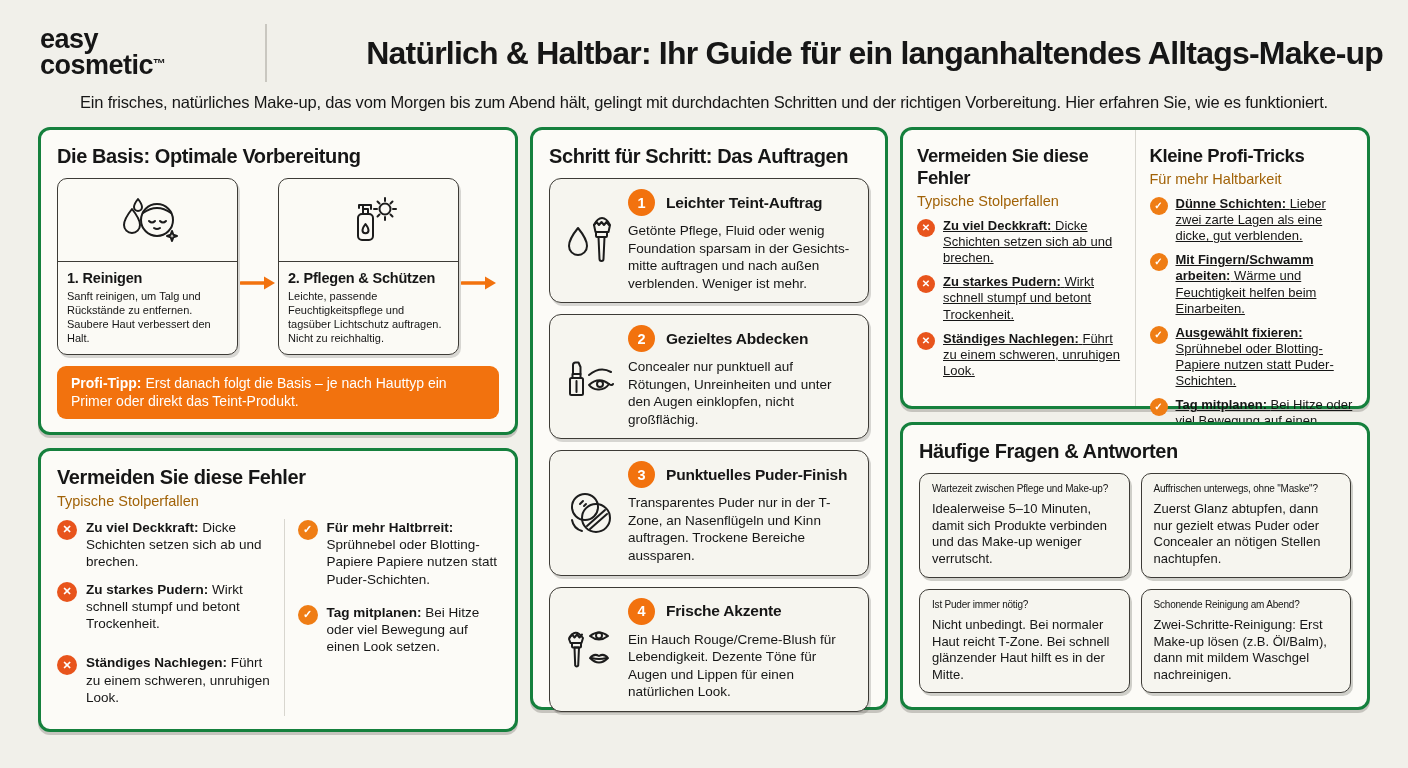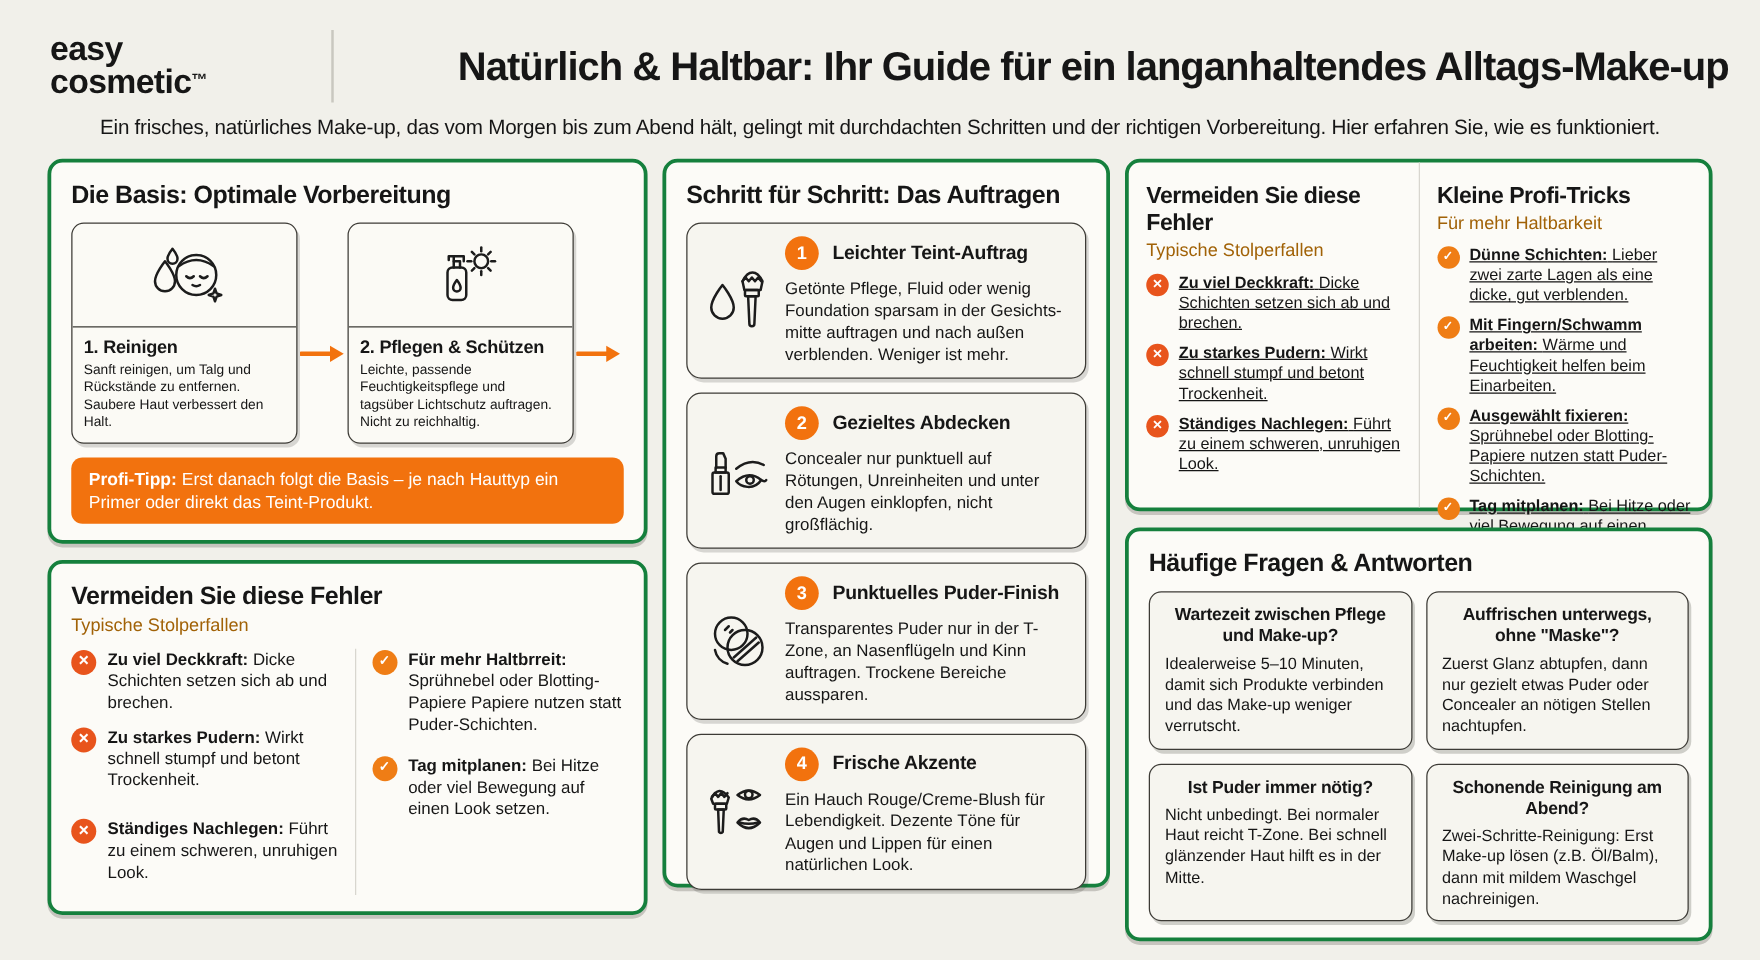--- a/index.html
+++ b/index.html
@@ -97,21 +97,21 @@
   .duo-half .item{ gap:8px; margin-bottom:8px; }
   .duo-half .txt{ font-size:13px; line-height:1.24;text-decoration:underline; }
 
   
   .card-faq{ flex:1; }
   .faq-grid{ display:grid; grid-template-columns:1fr 1fr; gap:11px; }
   .faq-box{
     border:1.5px solid #3d3b36; border-radius:10px; background:#f6f5ef;
     padding:9px 12px; box-shadow:2px 3px 0 rgba(50,48,42,.22);
   }
-  .faq-q{ font-size:14px; font-weight:700; line-height:1.22; margin-bottom:6px; letter-spacing:-0.2px;text-align:center; }
+  .faq-q{ font-size:10px; font-weight:400; line-height:1.22; margin-bottom:6px; letter-spacing:-0.2px; }
   .faq-a{ font-size:13px; line-height:1.28; }
 
   
   .footer{ text-align:center; font-size:17px; margin-top:15px; letter-spacing:-0.2px; }
   .footer b{ font-weight:800; }
 
   
   .lineart{ stroke:#1c1c1c; fill:none; stroke-width:2; stroke-linecap:round; stroke-linejoin:round; }
 </style>
 </head>

